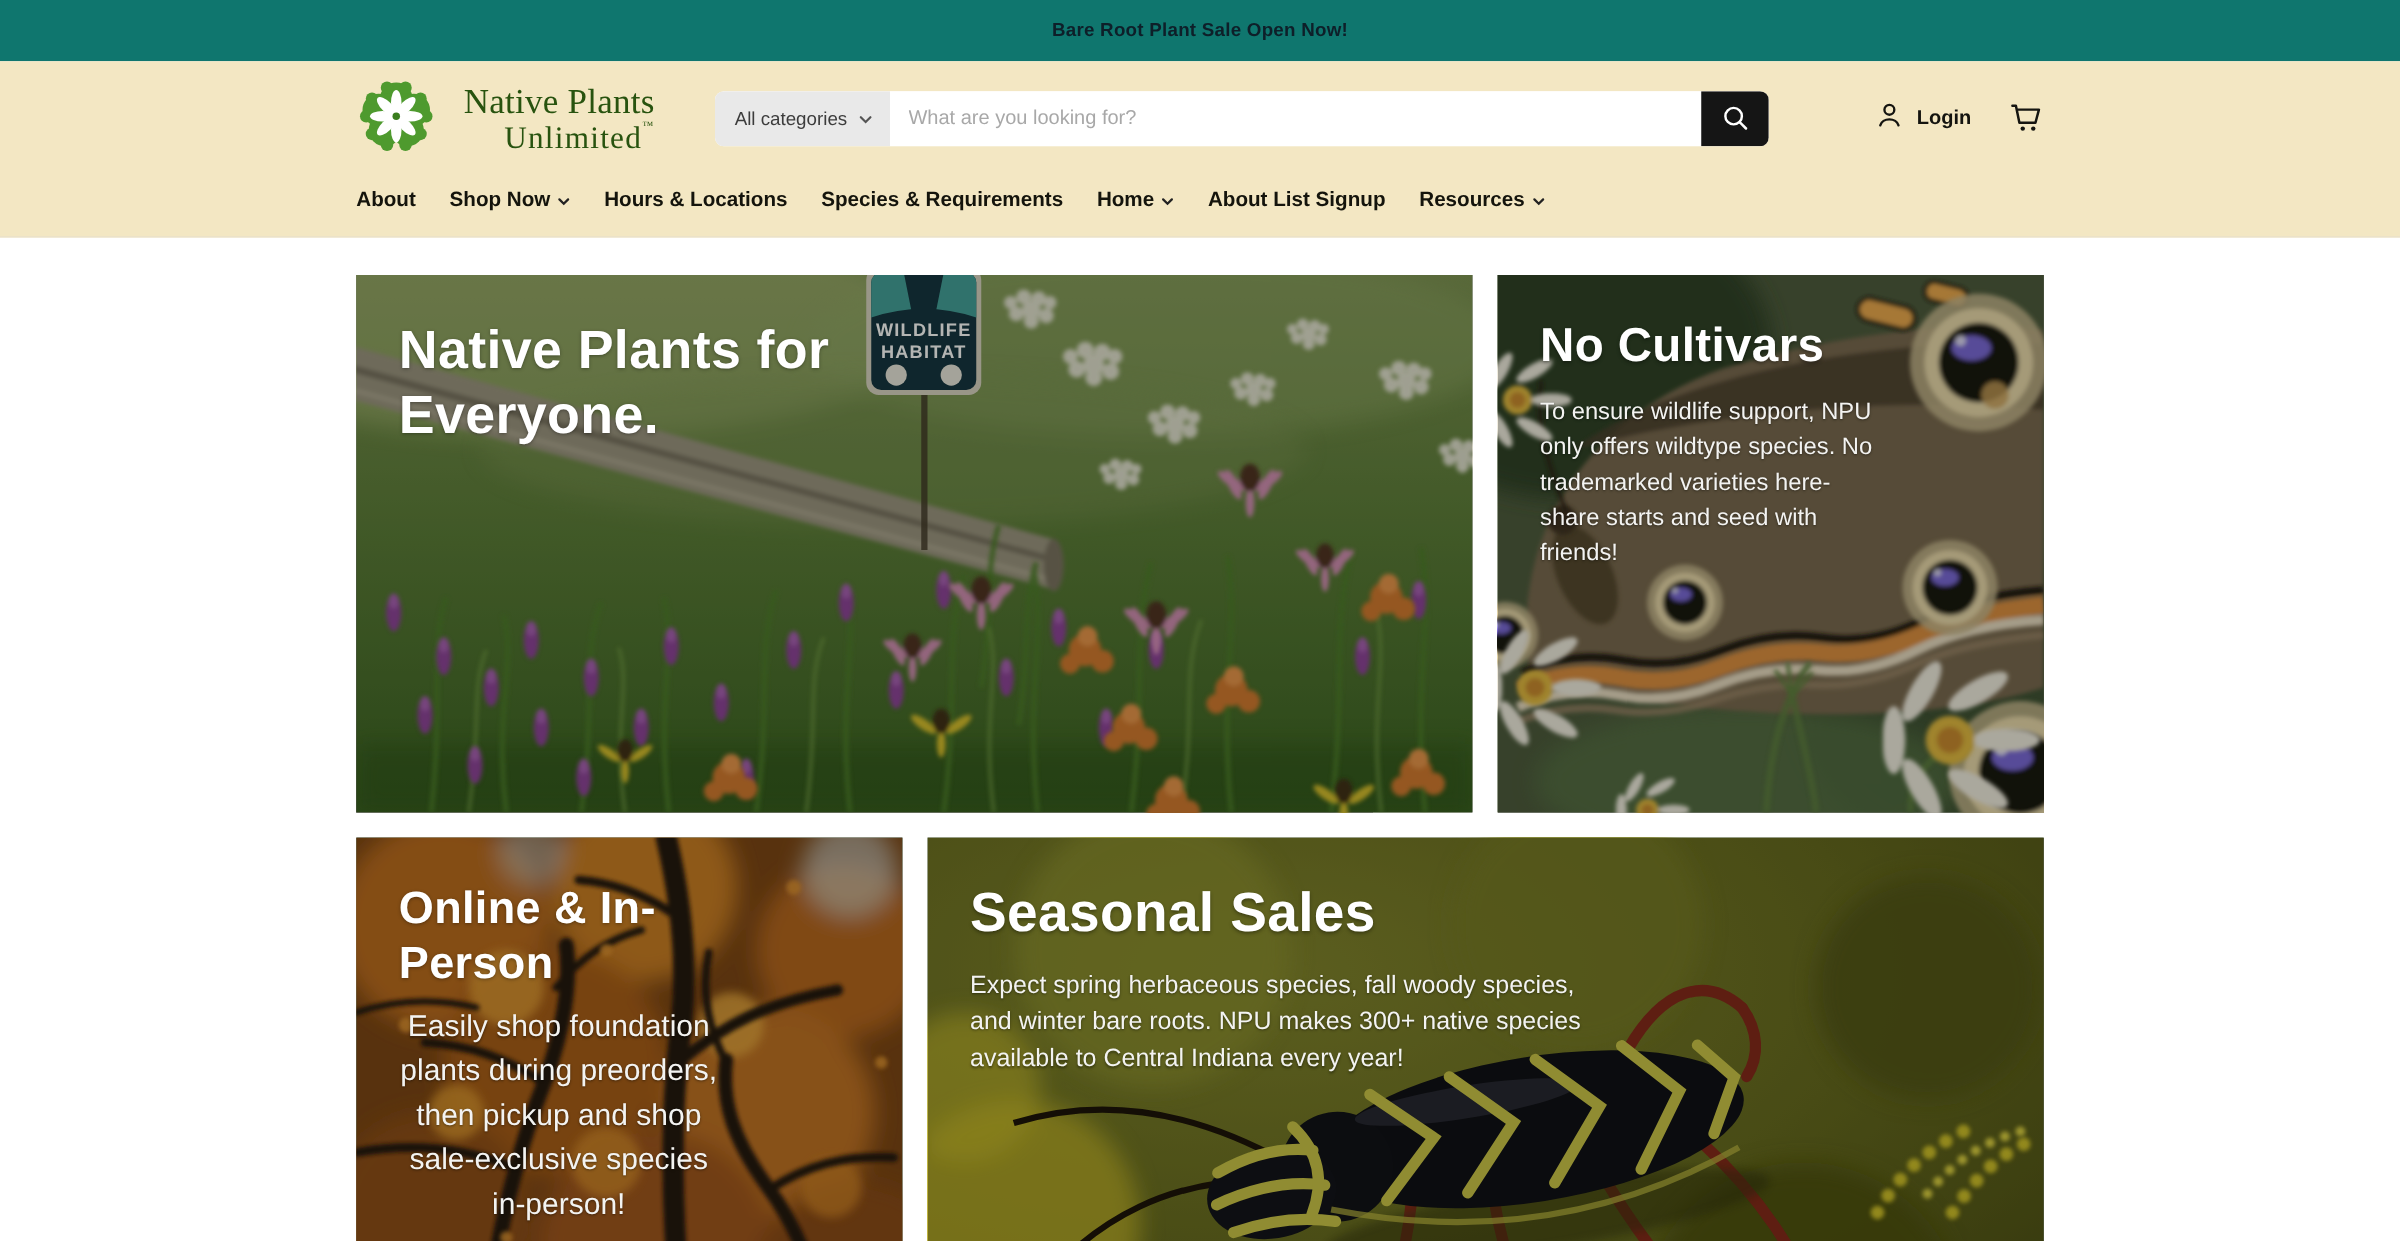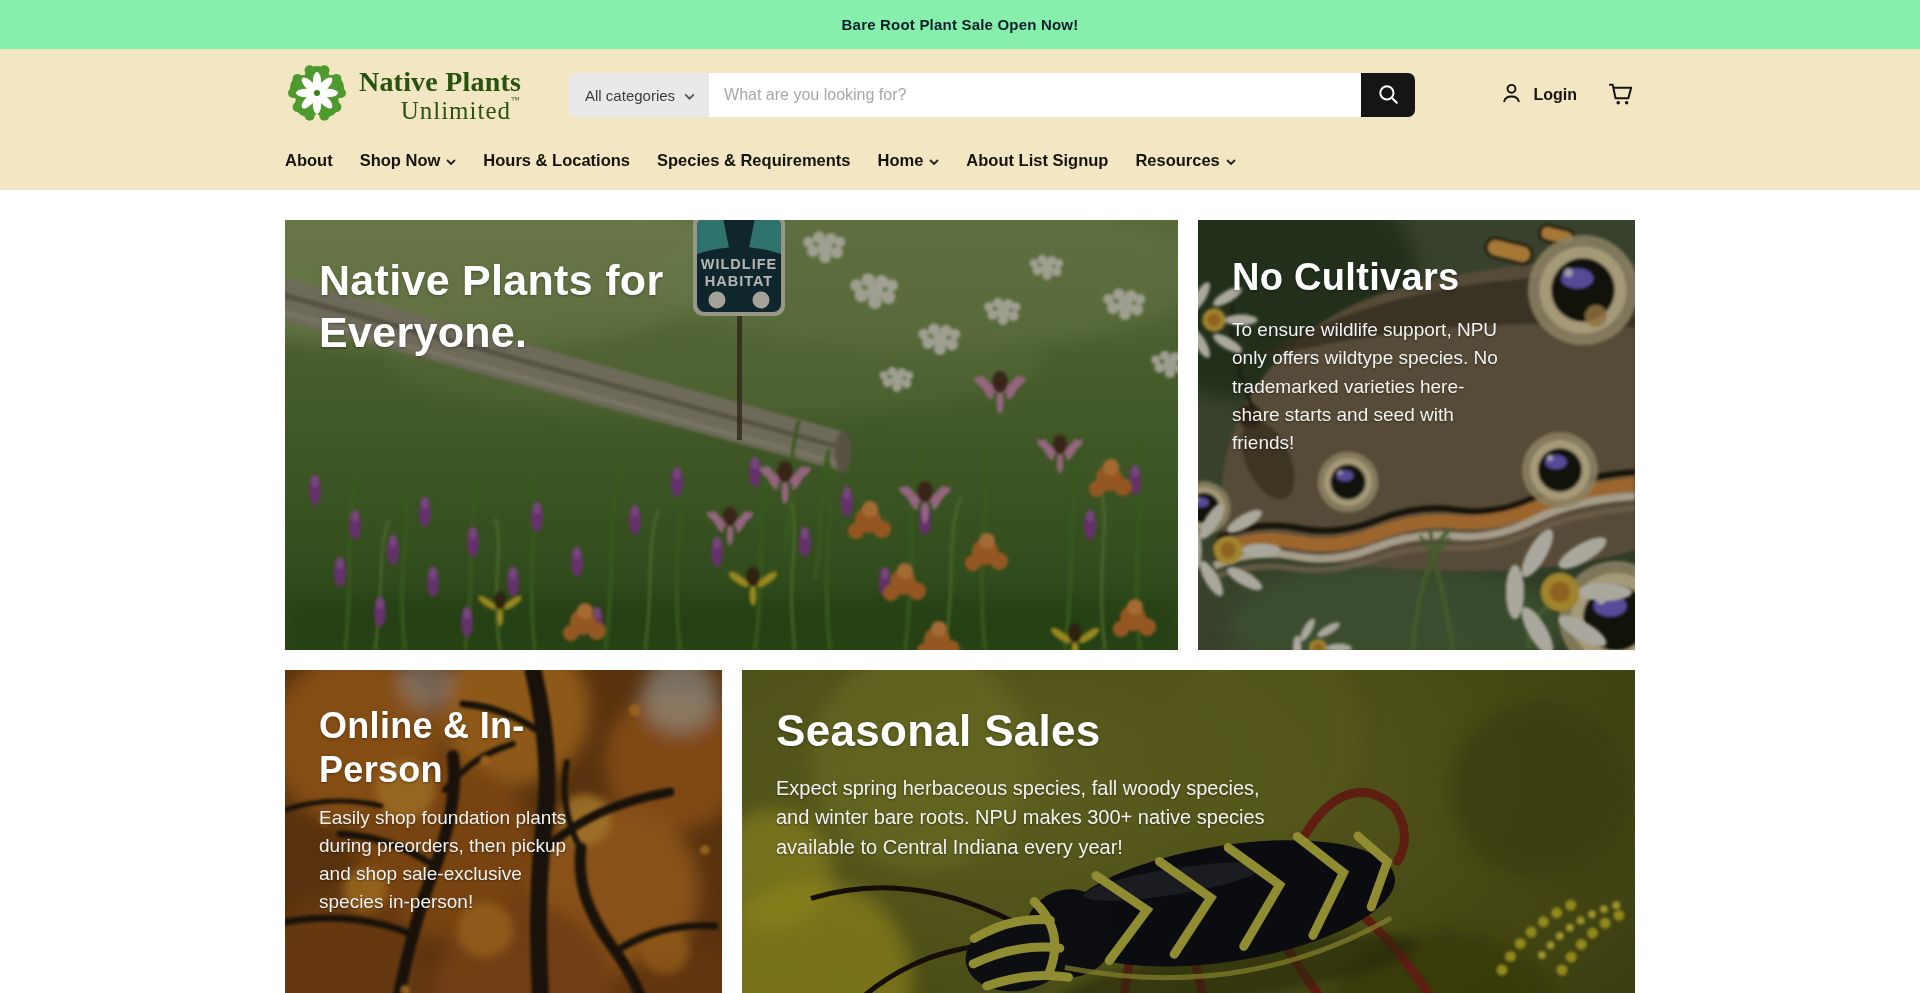--- a/index.html
+++ b/index.html
@@ -6,31 +6,31 @@
   * { box-sizing: border-box; margin: 0; padding: 0; }
   html,body { width:1920px; height:993px; }
   body {
     font-family: "Liberation Sans", sans-serif;
     background:#ffffff;
     overflow:hidden;
     position:relative;
   }
   
   .announcement {
-    height:49px; background:#86efac;
+    height:49px; background:#0f766e;
     display:flex; align-items:center; justify-content:center;
     font-size:15px; font-weight:bold; color:#0e1f29; letter-spacing:.2px;
   }
   
   header { background:#f3e7c3; height:141px; border-bottom:1px solid #e9e1cb; }
   .header-inner { width:1350px; margin:0 auto; }
   .header-top { height:92px; display:flex; align-items:center; }
   .logo { display:flex; align-items:center; gap:10px; cursor:pointer; flex:0 0 auto; }
   .logo-text { font-family:"Liberation Serif", serif; color:#28530f; line-height:1; }
-  .logo-line1 { font-size:28px; font-weight:bold; letter-spacing:.2px; }
+  .logo-line1 { font-size:28px; font-weight:normal; letter-spacing:.2px;margin-left:12px; }
   .logo-line2 { font-size:25px; text-align:right; margin-top:2px; letter-spacing:1px; position:relative; padding-right:10px;}
   .logo-tm { font-size:9px; position:absolute; top:-2px; right:0; }
   .search-bar {
     flex:1; margin-left:48px; height:44px; display:flex;
     border-radius:7px; overflow:hidden; background:#ffffff;
   }
   .search-select {
     background:#e9e9e9; display:flex; align-items:center; gap:9px;
     padding:0 14px 0 16px; font-size:15px; color:#3c3c3c; cursor:pointer; white-space:nowrap;
   }
@@ -69,21 +69,21 @@
   }
   .card-content p {
     font-size:20px; line-height:1.48; color:#f3f3f1;
     text-shadow:0 1px 2px rgba(0,0,0,.45);
   }
   .card--c1 h2 { font-size:43px; max-width:440px; }
   .card--c1 p  { max-width:478px; }
   .card--c2 h2 { font-size:38px; }
   .card--c2 p  { font-size:19px; max-width:272px; }
   .card--c3 h2 { font-size:36px; max-width:305px; margin-bottom:12px;}
-  .card--c3 p  { font-size:19px; max-width:256px; }
+  .card--c3 p  { font-size:24px; max-width:256px;text-align:center; }
   .card--c4 h2 { font-size:44px; }
   .card--c4 p  { max-width:515px; }
 </style>
 </head>
 <body>
 
 <svg width="0" height="0" style="position:absolute" aria-hidden="true">
   <defs>
     <filter id="b2" x="-60%" y="-60%" width="220%" height="220%">
         <feGaussianBlur stdDeviation="1.6"></feGaussianBlur>

